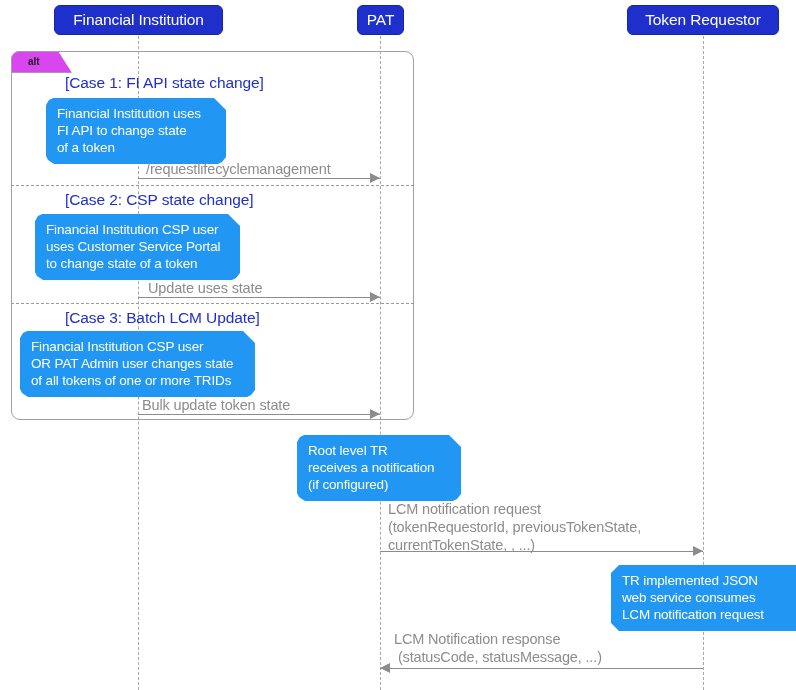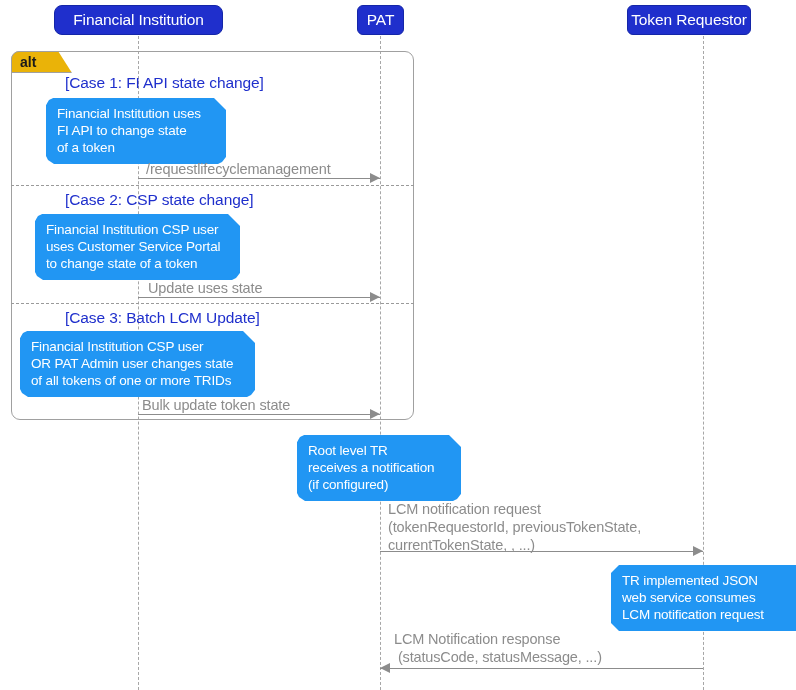--- a/index.html
+++ b/index.html
@@ -42,30 +42,30 @@
   
   .frame{
     position:absolute;
     border:1px solid #a0a0a0;
     border-radius:9px;
     box-sizing:border-box;
     background:transparent;
   }
   .frame-tab{
     position:absolute;
-    background:#eab308;
+    background:#d946ef;
     border:1px solid #a0a0a0;
     box-sizing:border-box;
     color:#1a1a1a;
-    font-size:14px;
+    font-size:10px;
     font-weight:bold;
     line-height:1;
     display:flex;
     align-items:center;
-    padding-left:8px;
+    padding-left:16px;
     border-top-left-radius:8px;
     clip-path:polygon(0 0, calc(100% - 14px) 0, 100% 100%, 0 100%);
   }
   .frame-divider{
     position:absolute;
     height:0;
     border-top:1px dashed #9a9a9a;
   }
   .case-label{
     position:absolute;
@@ -134,23 +134,23 @@
 </style>
 </head>
 <body>
 
 <div id="diagram">
 
   <div class="lifeline" style="left:138px;top:36px;height:654px;"></div>
   <div class="lifeline" style="left:380px;top:36px;height:654px;"></div>
   <div class="lifeline" style="left:703px;top:36px;height:654px;"></div>
 
-  <div class="participant" style="left:54px;top:5px;width:169px;height:30px;border-radius:8px;">Financial Institution</div>
+  <div class="participant" style="left:54px;top:5px;width:169px;height:30px;">Financial Institution</div>
   <div class="participant" style="left:357px;top:5px;width:47px;height:30px;">PAT</div>
-  <div class="participant" style="left:627px;top:5px;width:124px;height:30px;text-align:center;">Token Requestor</div>
+  <div class="participant" style="left:627px;top:5px;width:152px;height:30px;text-align:center;">Token Requestor</div>
 
   <div class="frame" style="left:11px;top:51px;width:403px;height:369px;"></div>
   <div class="frame-tab" style="left:11px;top:51px;width:61px;height:22px;">alt</div>
 
   <div class="case-label" style="left:17px;top:75px;">[Case 1: FI API state change]</div>
   <div class="note bevel-tr" style="left:46px;top:98px;width:180px;">Financial Institution uses
 FI API to change state
 of a token</div>
   <div class="msg-label" style="left:146px;top:160px;">/requestlifecyclemanagement</div>
   <div class="msg-line" style="left:138px;top:178px;width:242px;"></div>

